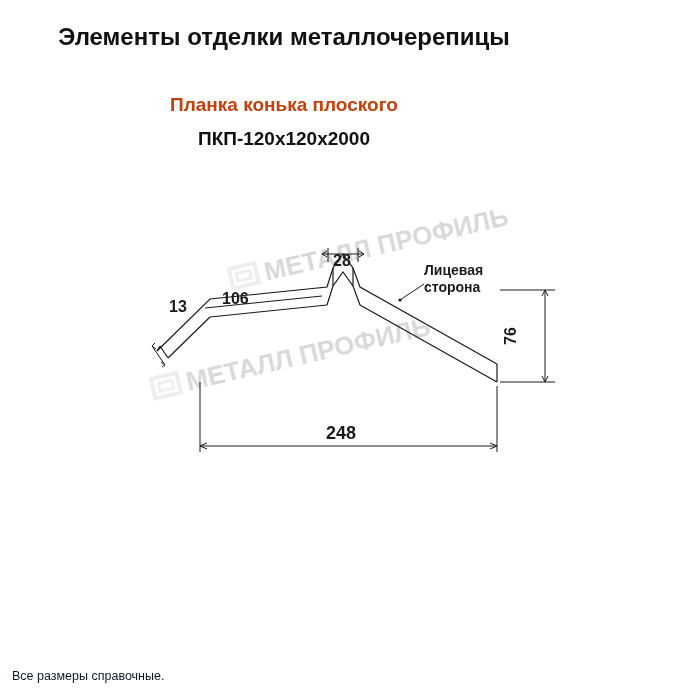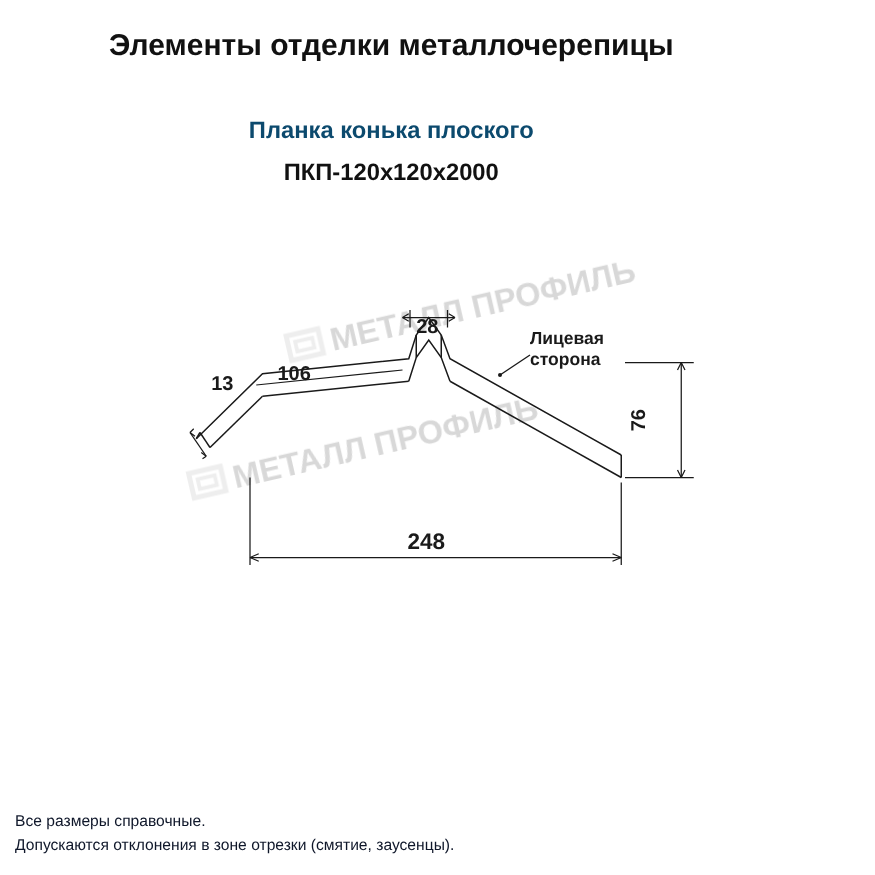--- a/index.html
+++ b/index.html
@@ -19,38 +19,37 @@
     position: relative;
     width: 700px;
     height: 700px;
   }
   .title-block {
     position: absolute;
     top: 20px;
     left: 0;
     width: 568px;
     text-align: center;
-    padding-left: 29px;
   }
   .main-title {
     font-size: 24px;
     font-weight: bold;
     letter-spacing: 0px;
     margin: 0;
     padding: 0;
     line-height: 34px;
     color: #111;
   }
   .sub-title {
     font-size: 19px;
     font-weight: bold;
     margin: 0;
     padding: 0;
     line-height: 30px;
-    color: #0c4a6e;
+    color: #c2410c;
     margin-top: 36px;
   }
   .sub-title2 {
     font-size: 19px;
     font-weight: bold;
     margin: 0;
     padding: 0;
     line-height: 30px;
     color: #111;
     margin-top: 4px;
@@ -186,16 +185,15 @@
         <path d="M 200 296 L 207 293 M 200 296 L 207 299"></path>
         <path d="M 497 296 L 490 293 M 497 296 L 490 299"></path>
       </g>
       <text x="326" y="289" font-size="18">248</text>
 
     </svg>
   </div>
 
   <div class="footnotes">
     <div class="footnote">Все размеры справочные.</div>
-    <div class="footnote">Допускаются отклонения в зоне отрезки (смятие, заусенцы).</div>
   </div>
 
 </div>
 
 </body></html>

